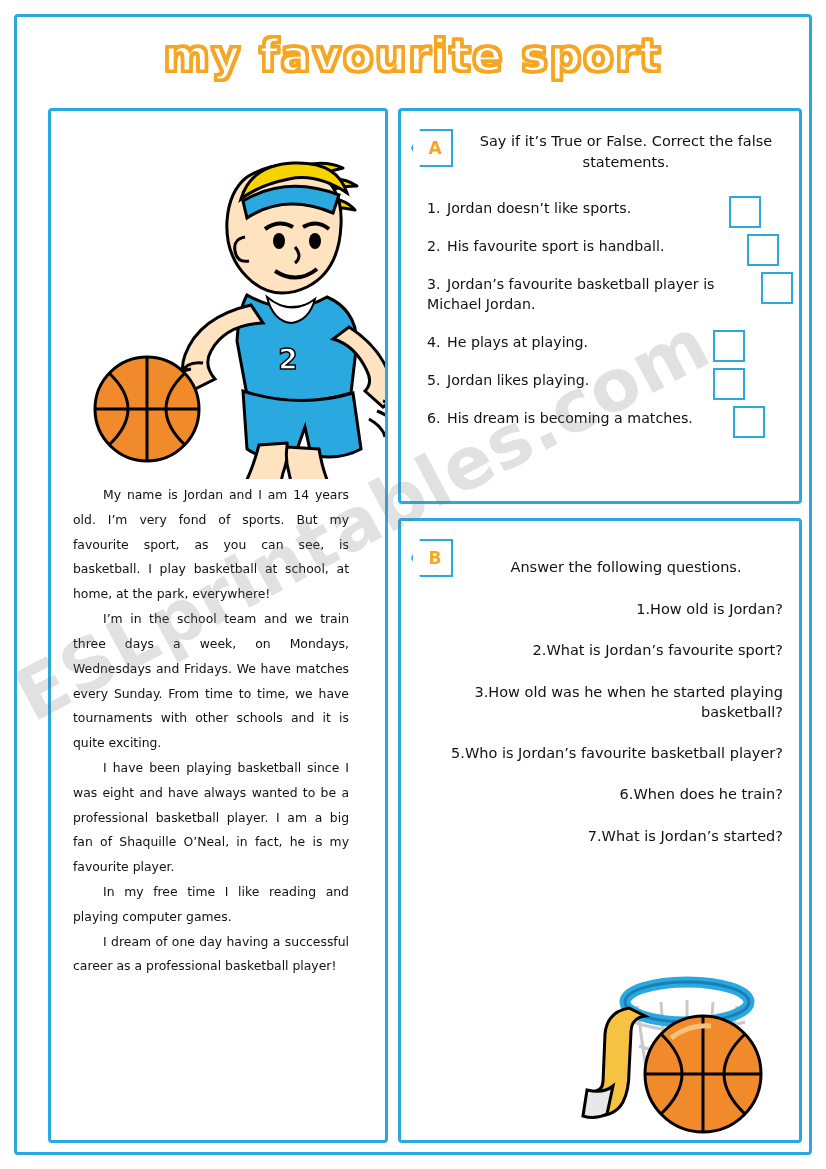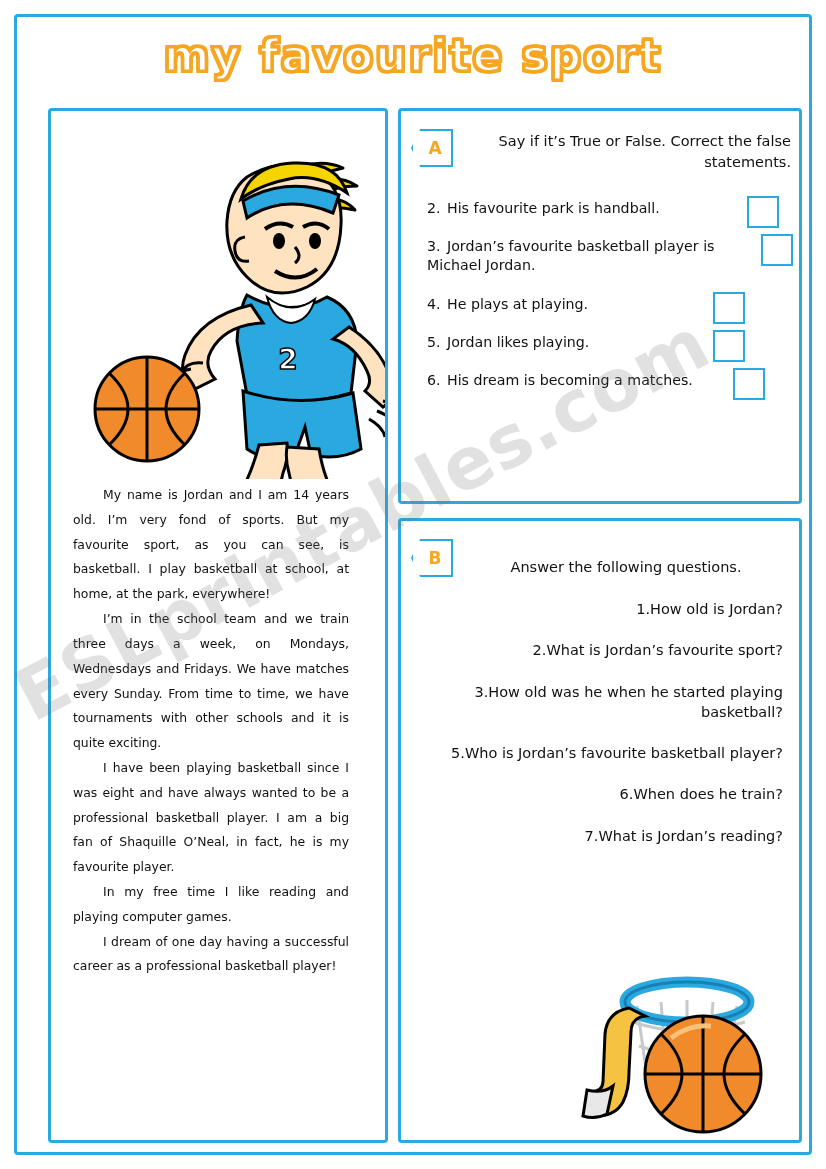--- a/index.html
+++ b/index.html
@@ -270,27 +270,31 @@
   </div>
 
   <div class="panel" id="panel-a">
 
     <div class="sec-badge" style="top:18px;">
       <div class="hex">
         <span class="letter">A</span>
       </div>
     </div>
 
-    <div class="sec-instr" style="top:20px;text-align:right;">Say if it’s True or False. Correct the false statements.</div>
+    <div class="sec-instr" style="top:20px;">Say if it’s True or False. Correct the false statements.</div>
 
     <div class="tf-list">
 
-
-      <div class="tf-item">
-        <span class="tf-num">2.</span><span>His favourite park is handball.</span>
+      <div class="tf-item">
+        <span class="tf-num">1.</span><span>Jordan doesn’t like sports.</span>
+        <span class="tf-box shift1"></span>
+      </div>
+
+      <div class="tf-item">
+        <span class="tf-num">2.</span><span>His favourite sport is handball.</span>
         <span class="tf-box shift2"></span>
       </div>
 
       <div class="tf-item">
         <span class="tf-num">3.</span><span>Jordan’s favourite basketball player is Michael Jordan.</span>
         <span class="tf-box shift3"></span>
       </div>
 
       <div class="tf-item">
         <span class="tf-num">4.</span><span>He plays at playing.</span>
@@ -330,21 +334,21 @@
       <div class="q-item">
         <span class="q-num">3.</span><span>How old was he when he started playing basketball?</span>
       </div>
       <div class="q-item">
         <span class="q-num">5.</span><span>Who is Jordan’s favourite basketball player?</span>
       </div>
       <div class="q-item">
         <span class="q-num">6.</span><span>When does he train?</span>
       </div>
       <div class="q-item">
-        <span class="q-num">7.</span><span>What is Jordan’s reading?</span>
+        <span class="q-num">7.</span><span>What is Jordan’s started?</span>
       </div>
     </div>
 
     <div class="hoop">
       <svg viewBox="0 0 220 190" width="220" height="190" xmlns="http://www.w3.org/2000/svg">
 
         <g stroke="#c9c9c9" stroke-width="3" fill="none">
           <path d="M66 60 l10 70 M90 56 l6 80 M116 54 l0 84 M142 56 l-6 80 M166 60 l-10 70"></path>
           <path d="M62 76 q52 18 112 0 M68 100 q48 18 100 0 M76 126 q40 14 84 0"></path>
         </g>

